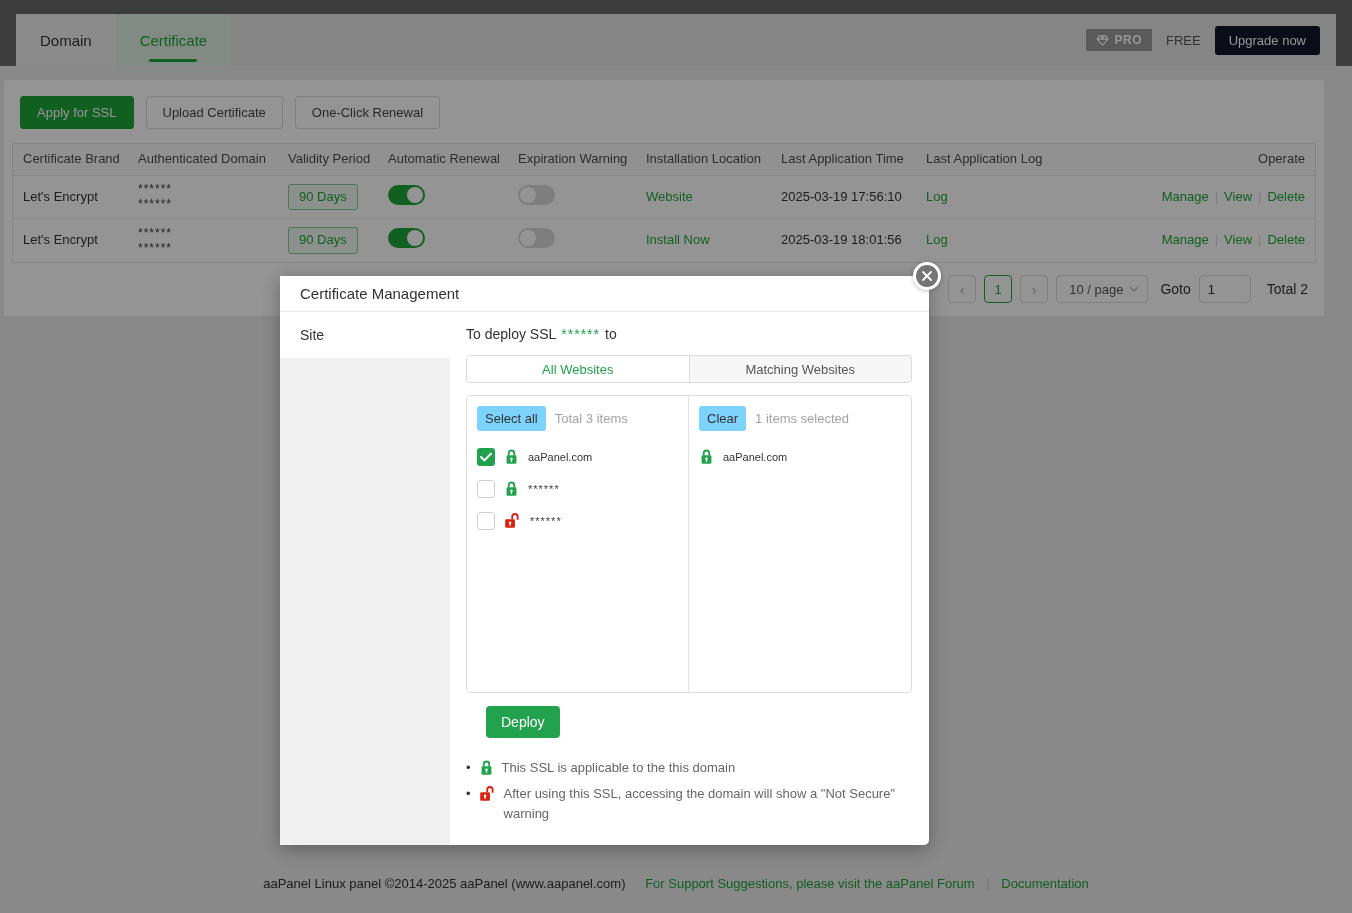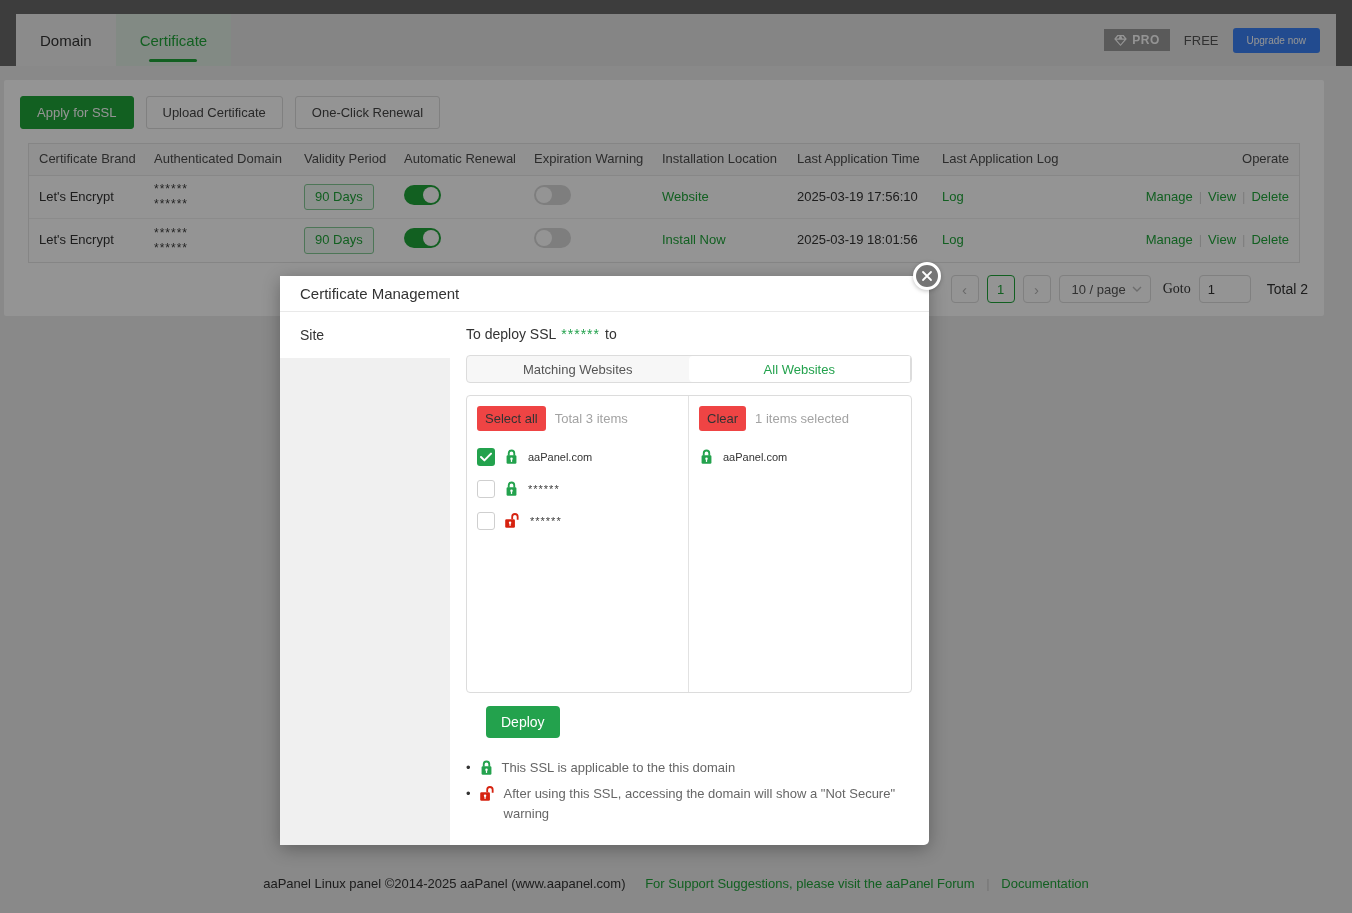--- a/index.html
+++ b/index.html
@@ -15,28 +15,28 @@
   .tab-strip { position:absolute; left:16px; top:14px; width:1320px; height:52px; background:#e6e6e6; display:flex; align-items:stretch; }
   .main-area { position:absolute; left:0; top:66px; width:1352px; height:847px; background:#ececec; }
 
   .tab { min-width:94px; padding:0 24px; display:flex; align-items:center; justify-content:center; font-size:15px; color:#333; cursor:pointer; position:relative; background:#f0f0f0; }
   .tab.active { background:#e1eee3; color:#20a53a; }
   .tab.active .tab-underline { position:absolute; bottom:4px; left:50%; transform:translateX(-50%); width:48px; height:3px; background:#20a53a; border-radius:2px; }
 
   .strip-right { margin-left:auto; display:flex; align-items:center; gap:14px; padding-right:16px; }
   .pro-badge { display:flex; align-items:center; gap:5px; background:#9b9b9b; color:#fff; border-radius:0; padding:4px 10px; font-size:12px; font-weight:bold; letter-spacing:.5px; }
   .plan-text { color:#555; font-size:13px; }
-  .upgrade-btn { background:#3b82f6; color:#fff; border:none; border-radius:3px; padding:7px 14px; font-size:10px; cursor:pointer; }
+  .upgrade-btn { background:#0f172a; color:#fff; border:none; border-radius:3px; padding:7px 14px; font-size:13px; cursor:pointer; }
 
   .card { position:absolute; left:4px; top:80px; width:1320px; height:236px; background:#fff; border-radius:2px; }
   .toolbar { display:flex; gap:12px; padding:16px 16px 14px 16px; }
   .btn { font-size:13px; border-radius:3px; padding:8px 16px; cursor:pointer; border:1px solid #dcdcdc; background:#fff; color:#454545; }
   .btn.primary { background:#20a53a; border-color:#20a53a; color:#fff; }
 
-  .tbl { margin:0 24px; border:1px solid #e6e6e6; }
+  .tbl { margin:0 8px; border:1px solid #e6e6e6; }
   .tr { display:grid; grid-template-columns:115px 150px 100px 130px 128px 135px 145px 145px 1fr; align-items:center; }
   .tr.head { background:#fafafa; height:32px; color:#4d4d4d; border-bottom:1px solid #e8e8e8; }
   .tr.row { height:43px; border-bottom:1px solid #efefef; }
   .tr.row:last-child { border-bottom:none; }
   .td { padding-left:10px; font-size:13px; line-height:1.25; }
   .td.op { text-align:right; padding-right:10px; }
   .glink { color:#20a53a; cursor:pointer; text-decoration:none; }
   .muted-stars { font-size:12px; color:#3d3d3d; letter-spacing:1px; }
   .badge-validity { display:inline-block; border:1px solid #86cb97; background:#f2faf4; color:#20a53a; border-radius:3px; padding:4px 10px; font-size:13px; }
   .op-sep { color:#d8d8d8; margin:0 6px; }
@@ -45,21 +45,21 @@
   .toggle.on { background:#20a53a; }
   .toggle.off { background:#d9d9d9; }
   .toggle .knob { position:absolute; top:2px; width:16px; height:16px; border-radius:50%; background:#fff; }
   .toggle.on .knob { right:2px; }
   .toggle.off .knob { left:2px; }
 
   .pagination { display:flex; align-items:center; gap:8px; justify-content:flex-end; margin:12px 16px 0 0; }
   .pg-btn { width:28px; height:28px; border:1px solid #dcdcdc; border-radius:4px; background:#fff; display:flex; align-items:center; justify-content:center; color:#b5b5b5; font-size:15px; cursor:pointer; }
   .pg-btn.page { border-color:#20a53a; color:#20a53a; font-size:13px; }
   .pg-select { height:28px; min-width:90px; border:1px solid #dcdcdc; border-radius:4px; background:#fff; display:flex; align-items:center; justify-content:space-between; padding:0 8px 0 12px; color:#555; font-size:13px; cursor:pointer; gap:6px; }
-  .goto-label { font-size:14px; color:#333; margin-left:4px;font-family:Liberation Serif, serif; }
+  .goto-label { font-size:14px; color:#333; margin-left:4px; }
   .goto-input { width:52px; height:28px; border:1px solid #dcdcdc; border-radius:4px; padding:0 8px; font-size:13px; color:#333; font-family:inherit; }
   .total-text { font-size:14px; color:#333; margin-left:8px; }
 
   .footer { position:absolute; left:0; right:0; top:876px; text-align:center; font-size:13px; color:#333; }
   .footer .sep { color:#c9c9c9; margin:0 8px; }
 
   
   .dim { position:absolute; inset:0; background:rgba(0,0,0,0.42); z-index:10; }
 
   
@@ -77,21 +77,21 @@
 
   .seg { margin-top:13px; height:28px; border:1px solid #dcdcdc; border-radius:4px; display:flex; overflow:hidden; background:#f7f7f7; }
   .seg-item { flex:1; display:flex; align-items:center; justify-content:center; font-size:13px; color:#555; cursor:pointer; }
   .seg-item.active { background:#fff; color:#23a24d; border-right:1px solid #dcdcdc; border-radius:4px 0 0 4px; }
 
   .transfer { margin-top:12px; height:298px; border:1px solid #dcdcdc; border-radius:4px; display:flex; }
   .t-panel { padding:10px; }
   .t-panel.left { width:222px; border-right:1px solid #e2e2e2; }
   .t-panel.right { flex:1; }
   .t-head { display:flex; align-items:center; gap:9px; }
-  .chip { background:#ef4444; border-radius:3px; padding:5px 8px; font-size:13px; color:#333; cursor:pointer; }
+  .chip { background:#7dd3fc; border-radius:3px; padding:5px 8px; font-size:13px; color:#333; cursor:pointer; }
   .t-count { font-size:13px; color:#a3a3a3; }
   .t-list { margin-top:10px; }
   .t-item { height:32px; display:flex; align-items:center; gap:9px; cursor:pointer; }
   .cbx { width:18px; height:18px; border-radius:3px; flex:0 0 auto; display:flex; align-items:center; justify-content:center; }
   .cbx.checked { background:#23a24d; }
   .cbx.un { background:#fff; border:1px solid #cfcfcf; }
   .lock { flex:0 0 auto; display:flex; }
   .t-label { font-size:11px; color:#333; }
   .t-label.stars { letter-spacing:1px; color:#3d3d3d; }
 
@@ -219,22 +219,22 @@
     <div class="modal-side">
       <div class="side-item active">Site</div>
     </div>
     <div class="modal-content">
 
       <div class="deploy-line">
         <span>To deploy SSL</span><span class="dom">******</span><span>to</span>
       </div>
 
       <div class="seg">
+        <div class="seg-item active">All Websites</div>
         <div class="seg-item">Matching Websites</div>
-        <div class="seg-item active">All Websites</div>
       </div>
 
       <div class="transfer">
         <div class="t-panel left">
           <div class="t-head">
             <span class="chip">Select all</span>
             <span class="t-count">Total 3 items</span>
           </div>
           <div class="t-list">
             <div class="t-item">

